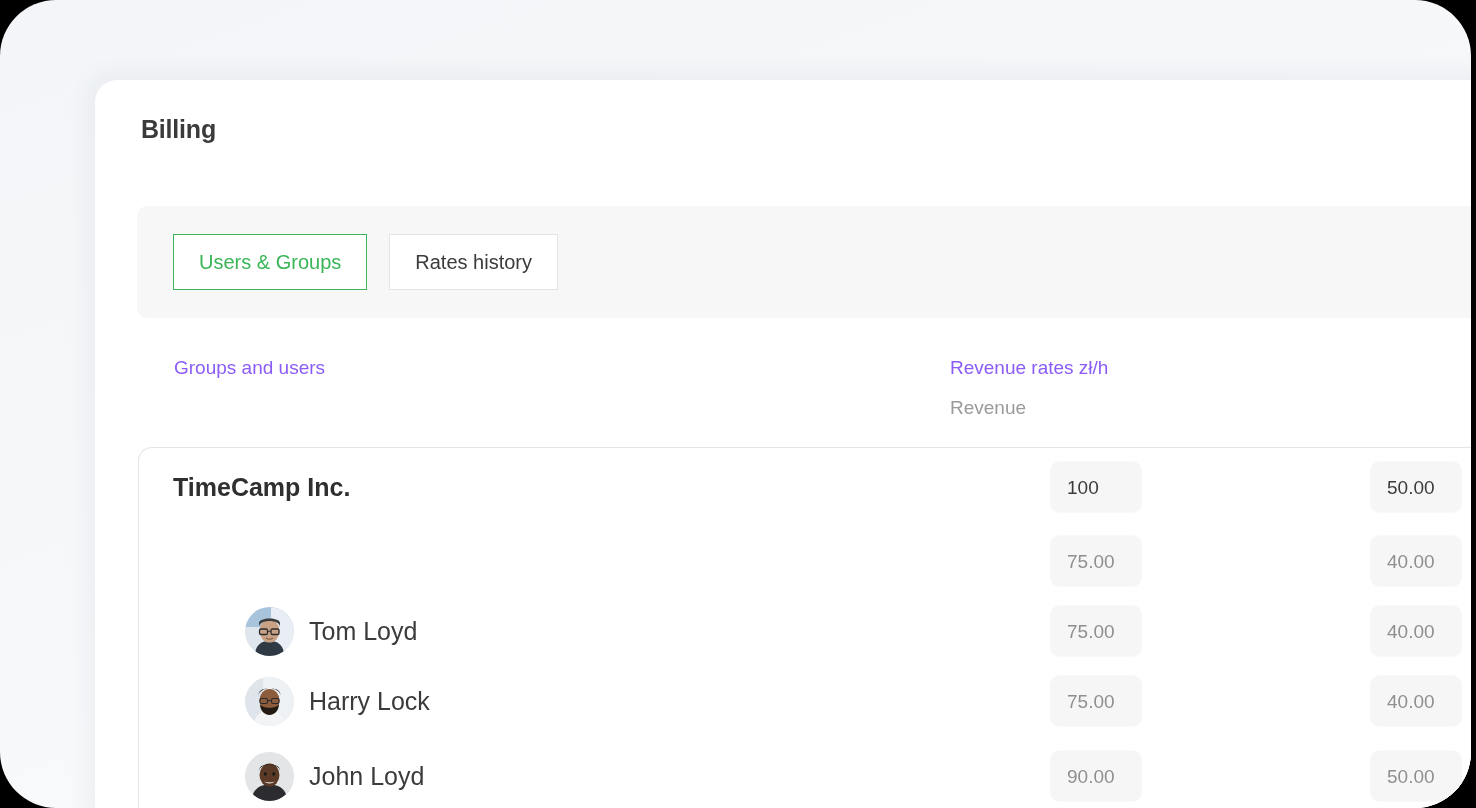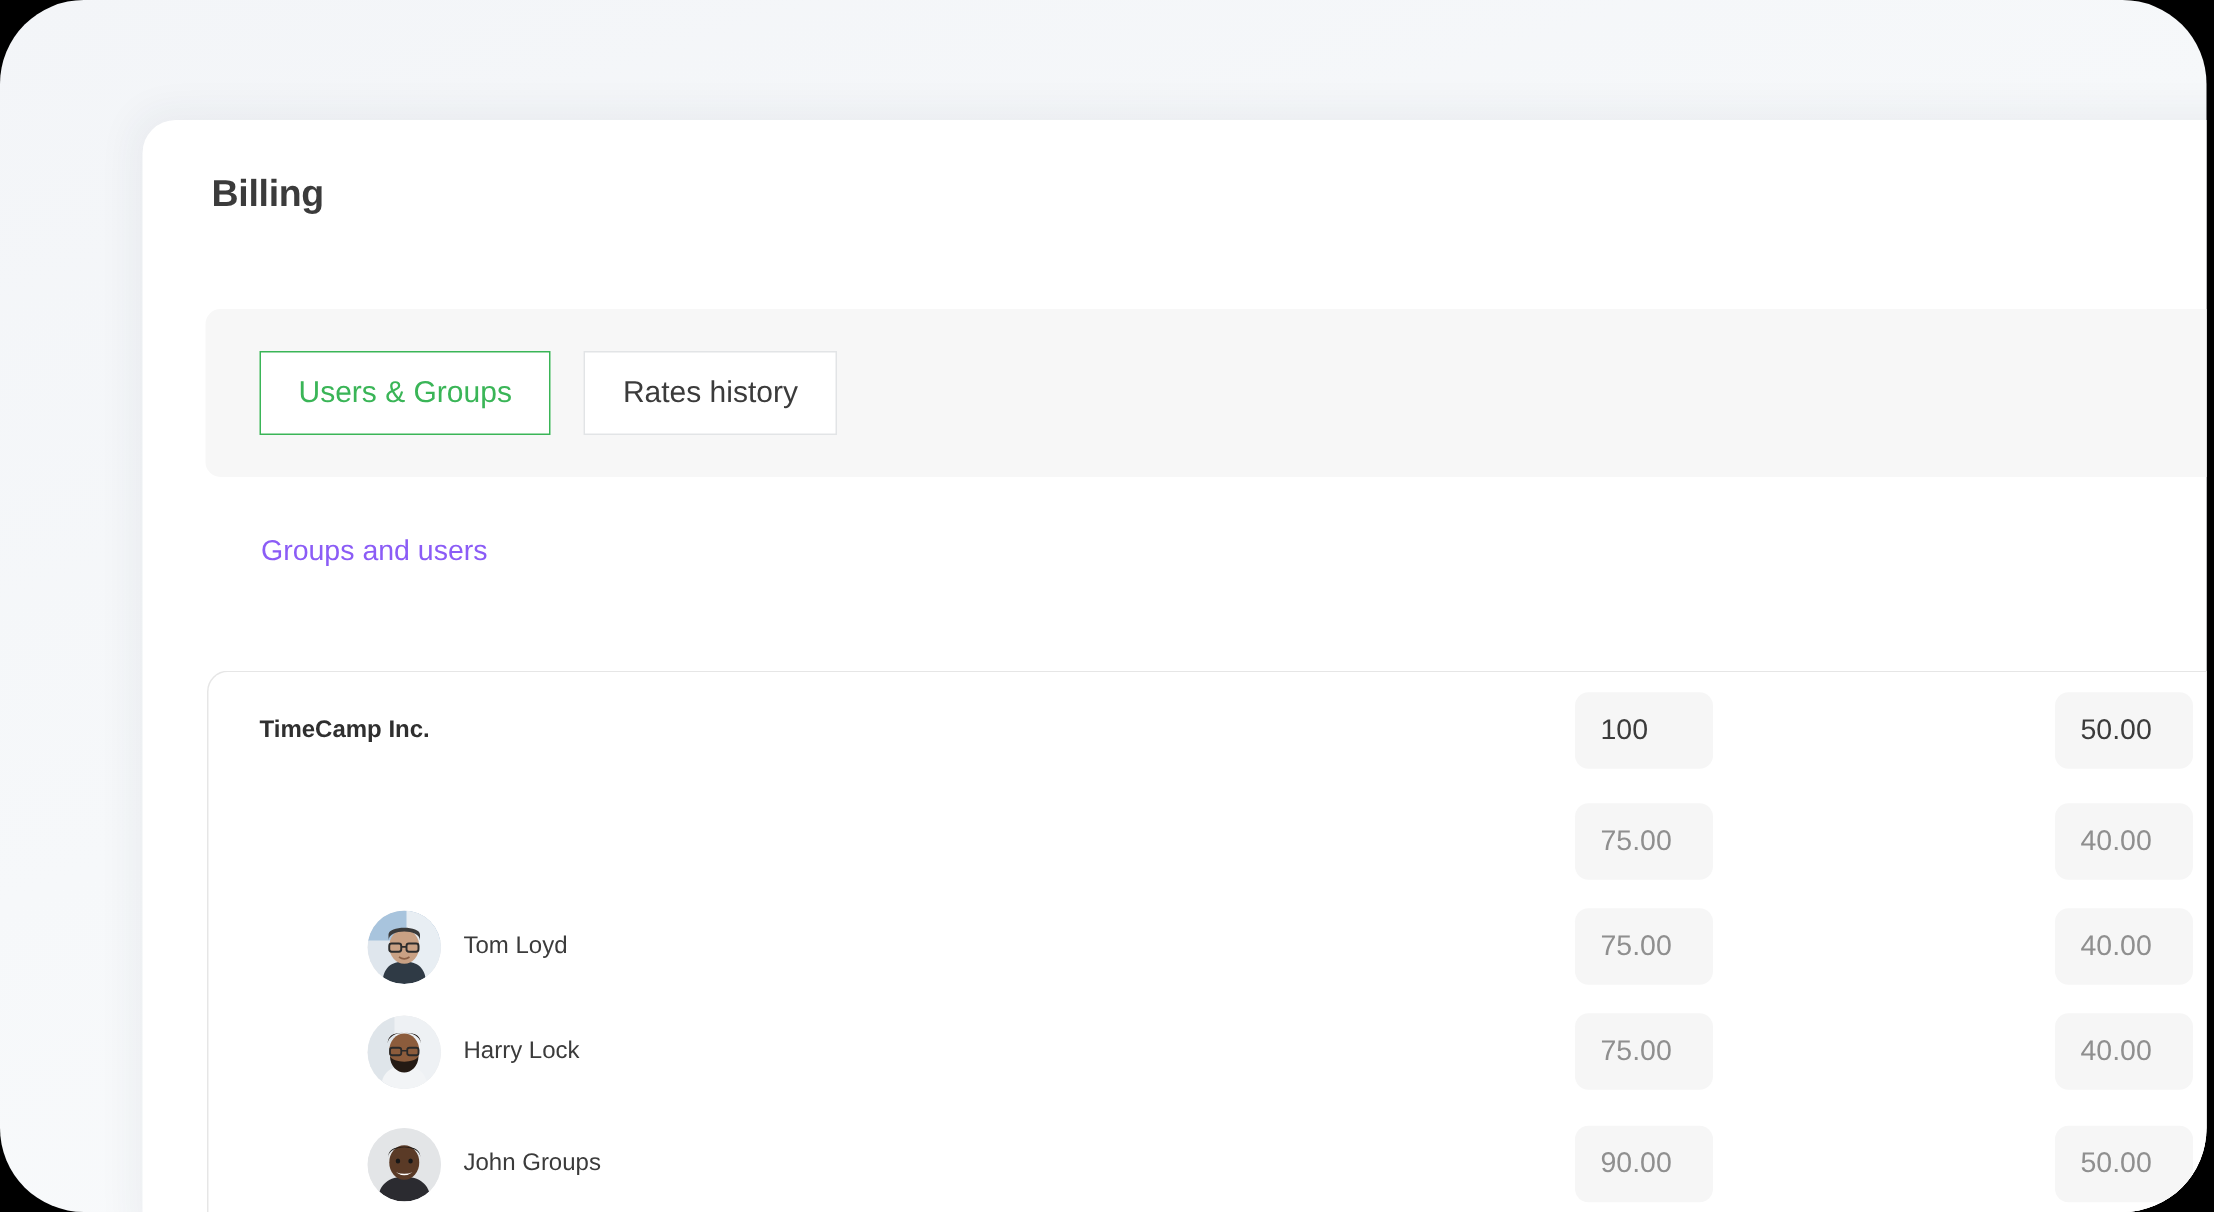--- a/index.html
+++ b/index.html
@@ -145,21 +145,21 @@
   #row-4 { top: 288px; height: 80px; }
 
   .row-label-cell {
     position: absolute;
     top: 0;
     height: 100%;
     display: flex;
     align-items: center;
   }
   .row-name {
-    font-size: 16px;
+    font-size: 25px;
     color: #3b3b3b;
     white-space: nowrap;
   }
   .row-name.is-org {
     font-weight: 700;
     color: #2f2f2f;
   }
 
   
   .lvl-0 { left: 34px; }
@@ -232,20 +232,24 @@
         </div>
       </div>
     </div>
 
     <div id="column-headers">
 
       <div class="col-head" id="col-head-groups">
         <div class="head-title">Groups and users</div>
       </div>
 
+      <div class="col-head" id="col-head-revenue">
+        <div class="head-title">Revenue rates zł/h</div>
+        <div class="head-sub">Revenue</div>
+      </div>
 
 
     </div>
 
     <div id="rate-table">
 
       <div class="rate-row" id="row-0">
         <div class="row-label-cell lvl-0">
           <span class="row-name is-org">TimeCamp Inc.</span>
         </div>
@@ -328,21 +332,21 @@
                 <rect width="49" height="49" fill="#e3e5e7"></rect>
                 <path d="M7 49 C7 37 15 32.5 24.5 32.5 C34 32.5 42 37 42 49 Z" fill="#2b2b30"></path>
                 <ellipse cx="24.5" cy="23" rx="10" ry="11.5" fill="#5a3a26"></ellipse>
                 <path d="M13.8 19.5 C13.8 10.5 35.2 10.5 35.2 19.5 C35.2 15 32 12.5 24.5 12.5 C17 12.5 13.8 15 13.8 19.5 Z" fill="#151311"></path>
                 <path d="M19 29.5 Q24.5 33.5 30 29.5 Q24.5 31.5 19 29.5 Z" fill="#ffffff"></path>
                 <ellipse cx="20.3" cy="22" rx="1.5" ry="1.7" fill="#171717"></ellipse>
                 <ellipse cx="28.7" cy="22" rx="1.5" ry="1.7" fill="#171717"></ellipse>
               </g>
             </svg>
           </span>
-          <span class="row-name">John Groups</span>
+          <span class="row-name">John Loyd</span>
         </div>
         <div class="rate-input col-revenue">90.00</div>
         <div class="rate-input col-cost">50.00</div>
       </div>
 
     </div>
 
   </div>
 
 </div>

